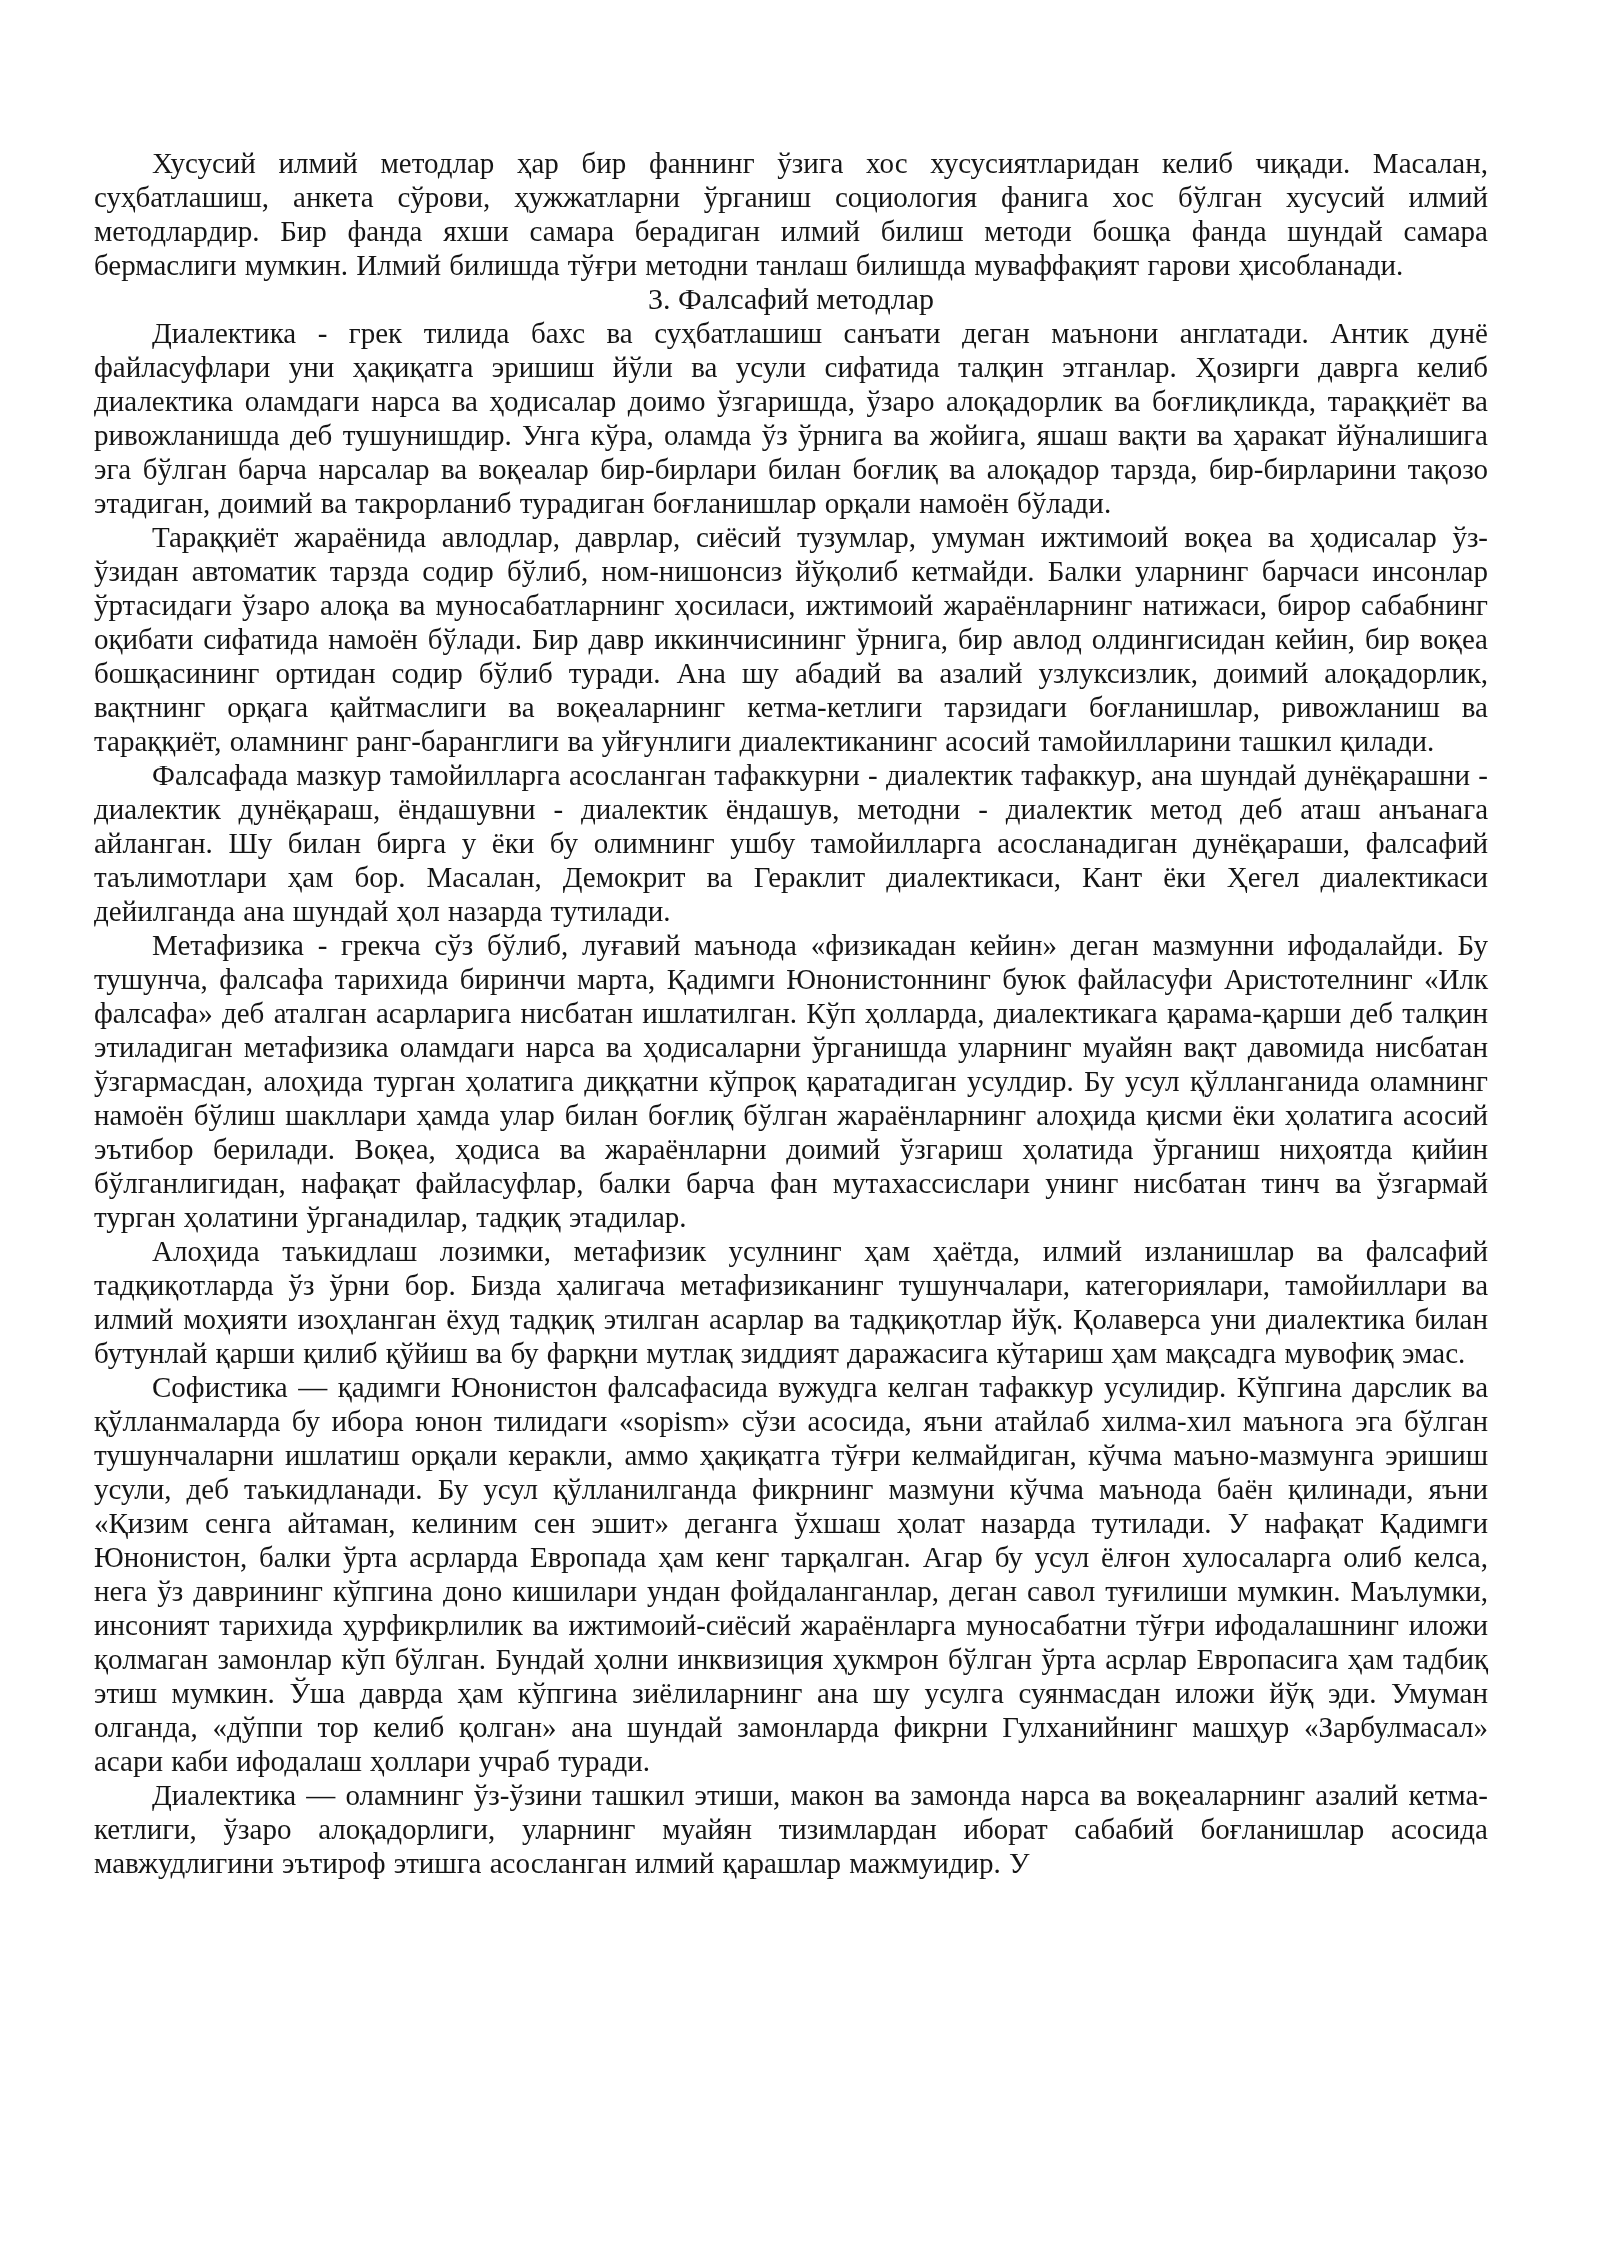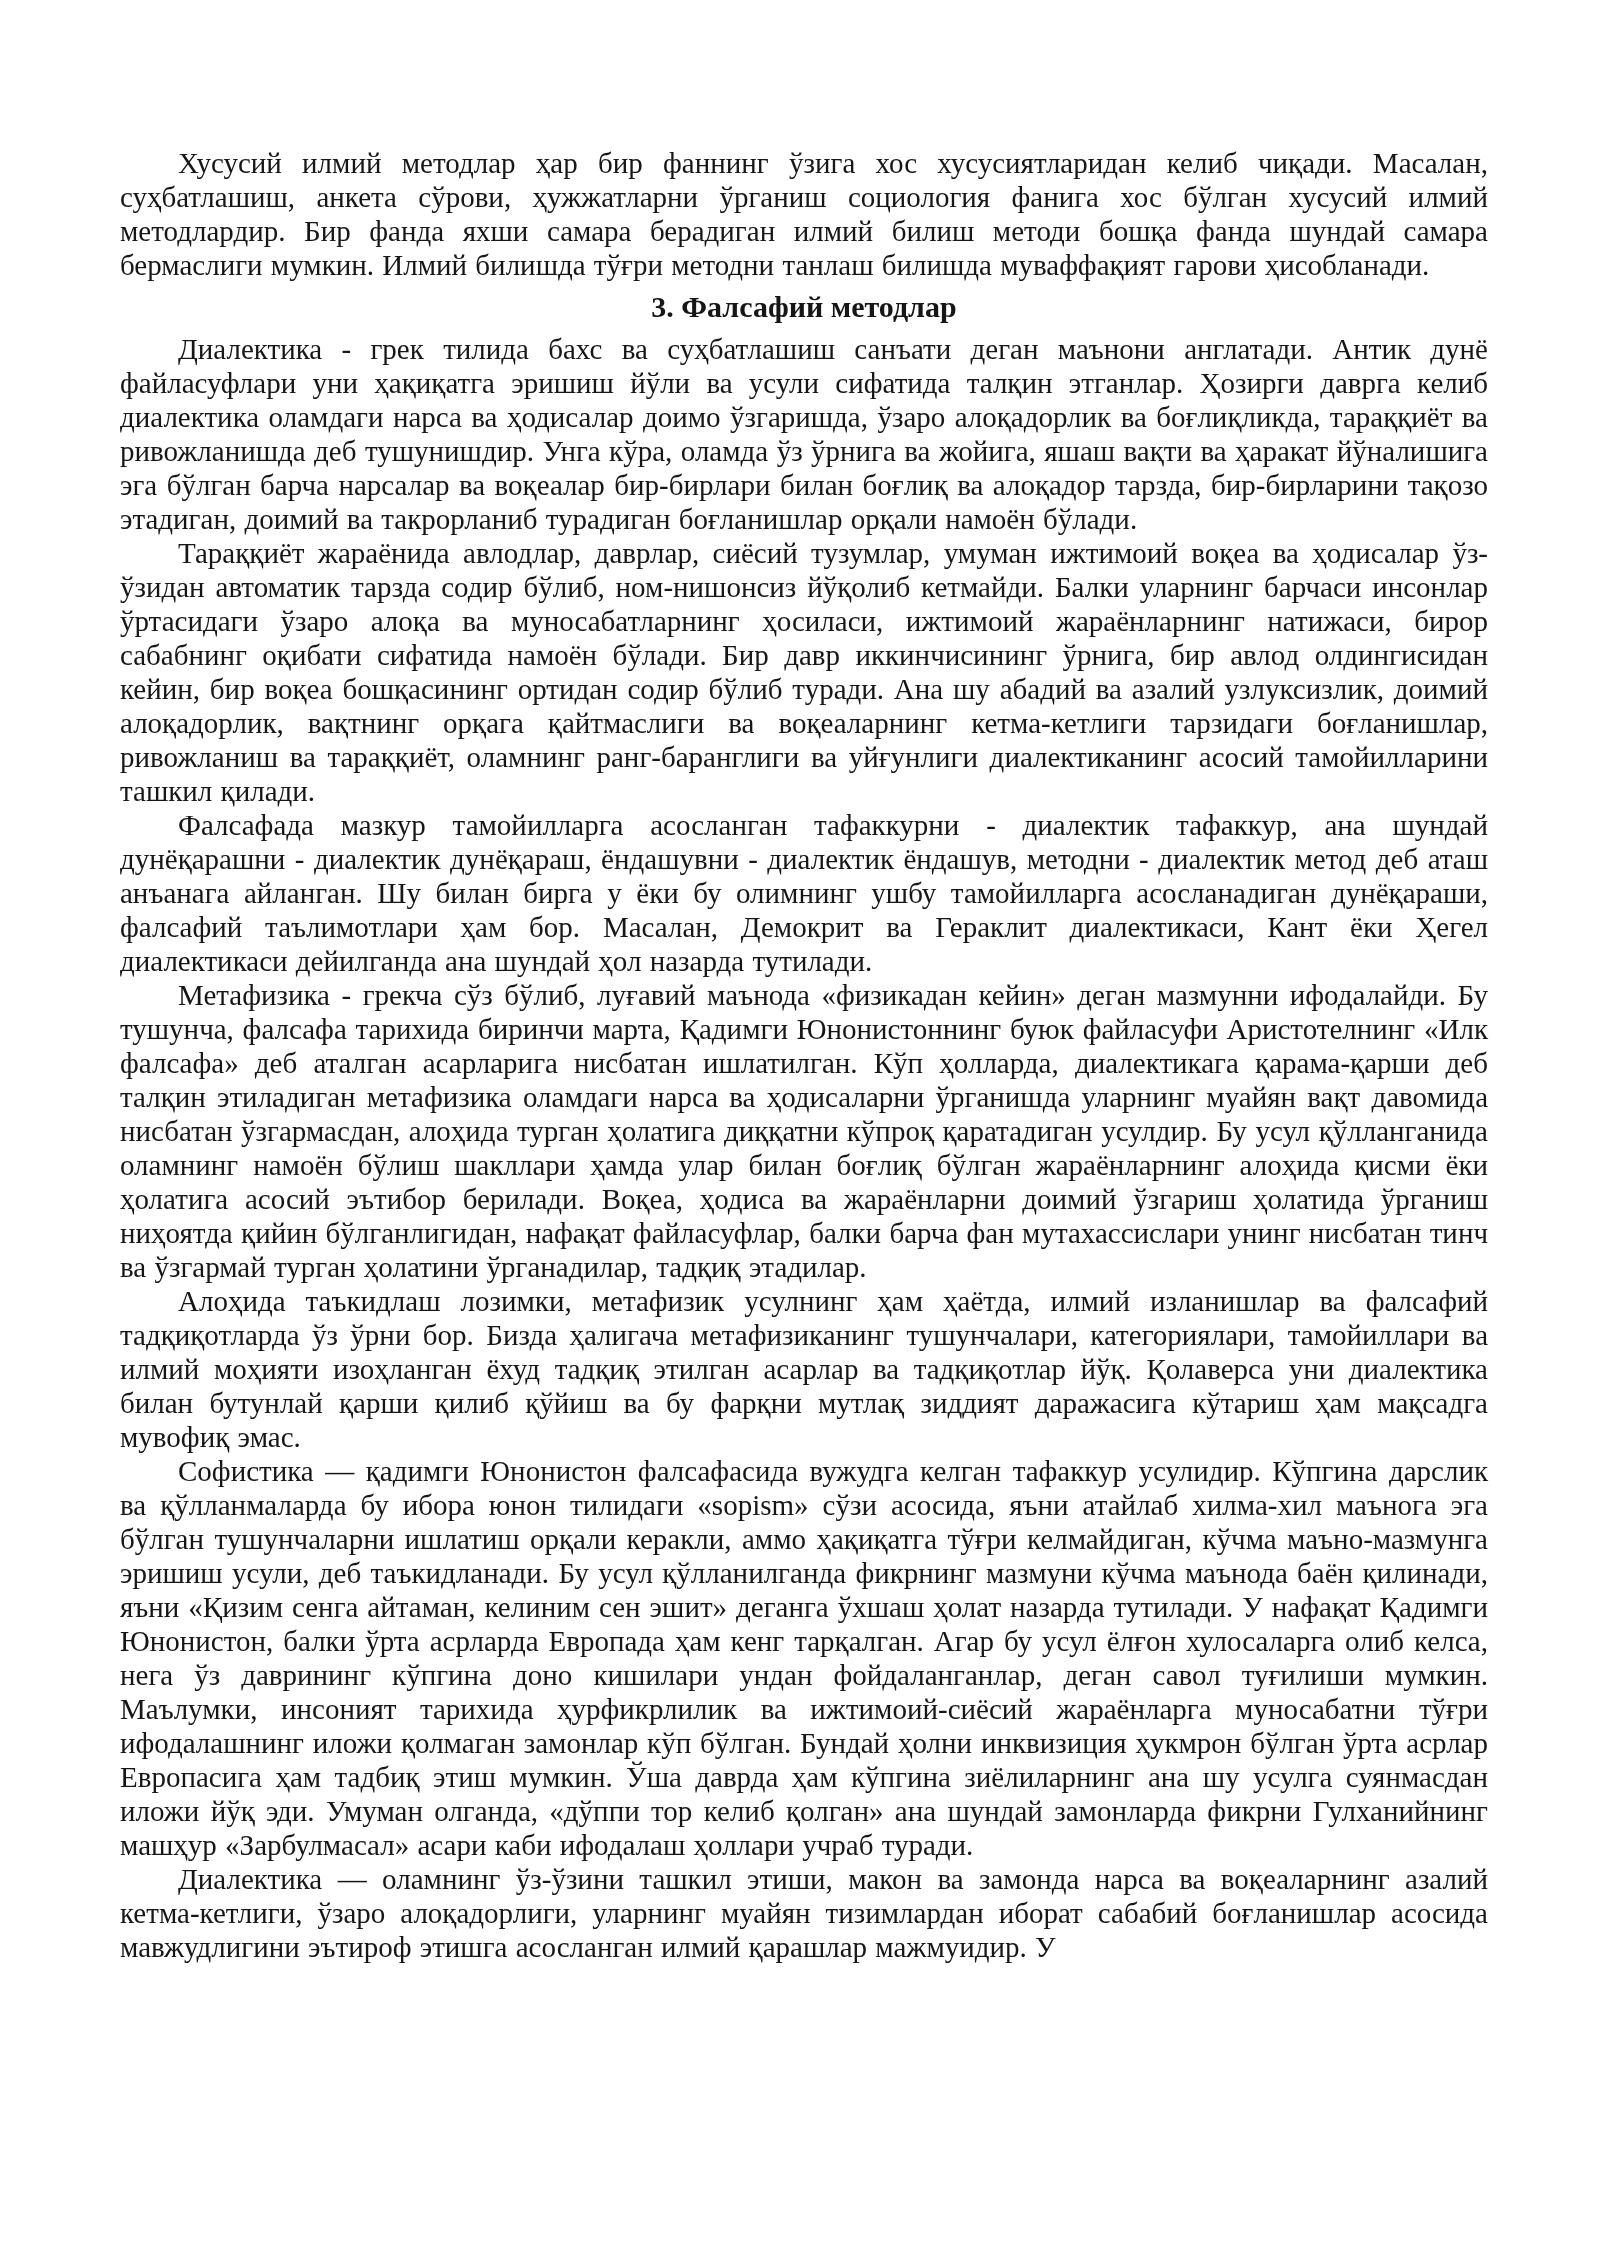--- a/index.html
+++ b/index.html
@@ -6,41 +6,41 @@
     margin: 0;
     padding: 0;
     background: #ffffff;
   }
   .page {
     position: relative;
     width: 1600px;
     height: 2262px;
     background: #ffffff;
     box-sizing: border-box;
-    padding: 146px 112px 0 120px;
+    padding: 146px 112px 0 94px;
     font-family: "Liberation Serif", "DejaVu Serif", serif;
     font-size: 29px;
     line-height: 34px;
     color: #161616;
     overflow: hidden;
   }
   .para {
     margin: 0;
     text-align: justify;
     text-align-last: left;
     text-indent: 58px;
     word-spacing: 1px;
   }
   .term {
     font-weight: normal;
   }
   .heading {
-    margin: 8px;
+    margin: 0;
     text-align: center;
-    font-weight: bold;
+    font-weight: normal;
     font-size: 30px;
     line-height: 34px;
   }
 </style>
 </head>
 <body>
 
 <div class="page">
 
   <p class="para"><span class="term"></span><span>Хусусий илмий методлар ҳар бир фаннинг ўзига хос хусусиятларидан келиб чиқади. Масалан, суҳбатлашиш, анкета сўрови, ҳужжатларни ўрганиш социология фанига хос бўлган хусусий илмий методлардир. Бир фанда яхши самара берадиган илмий билиш методи бошқа фанда шундай самара бермаслиги мумкин. Илмий билишда тўғри методни танлаш билишда муваффақият гарови ҳисобланади.</span></p>

